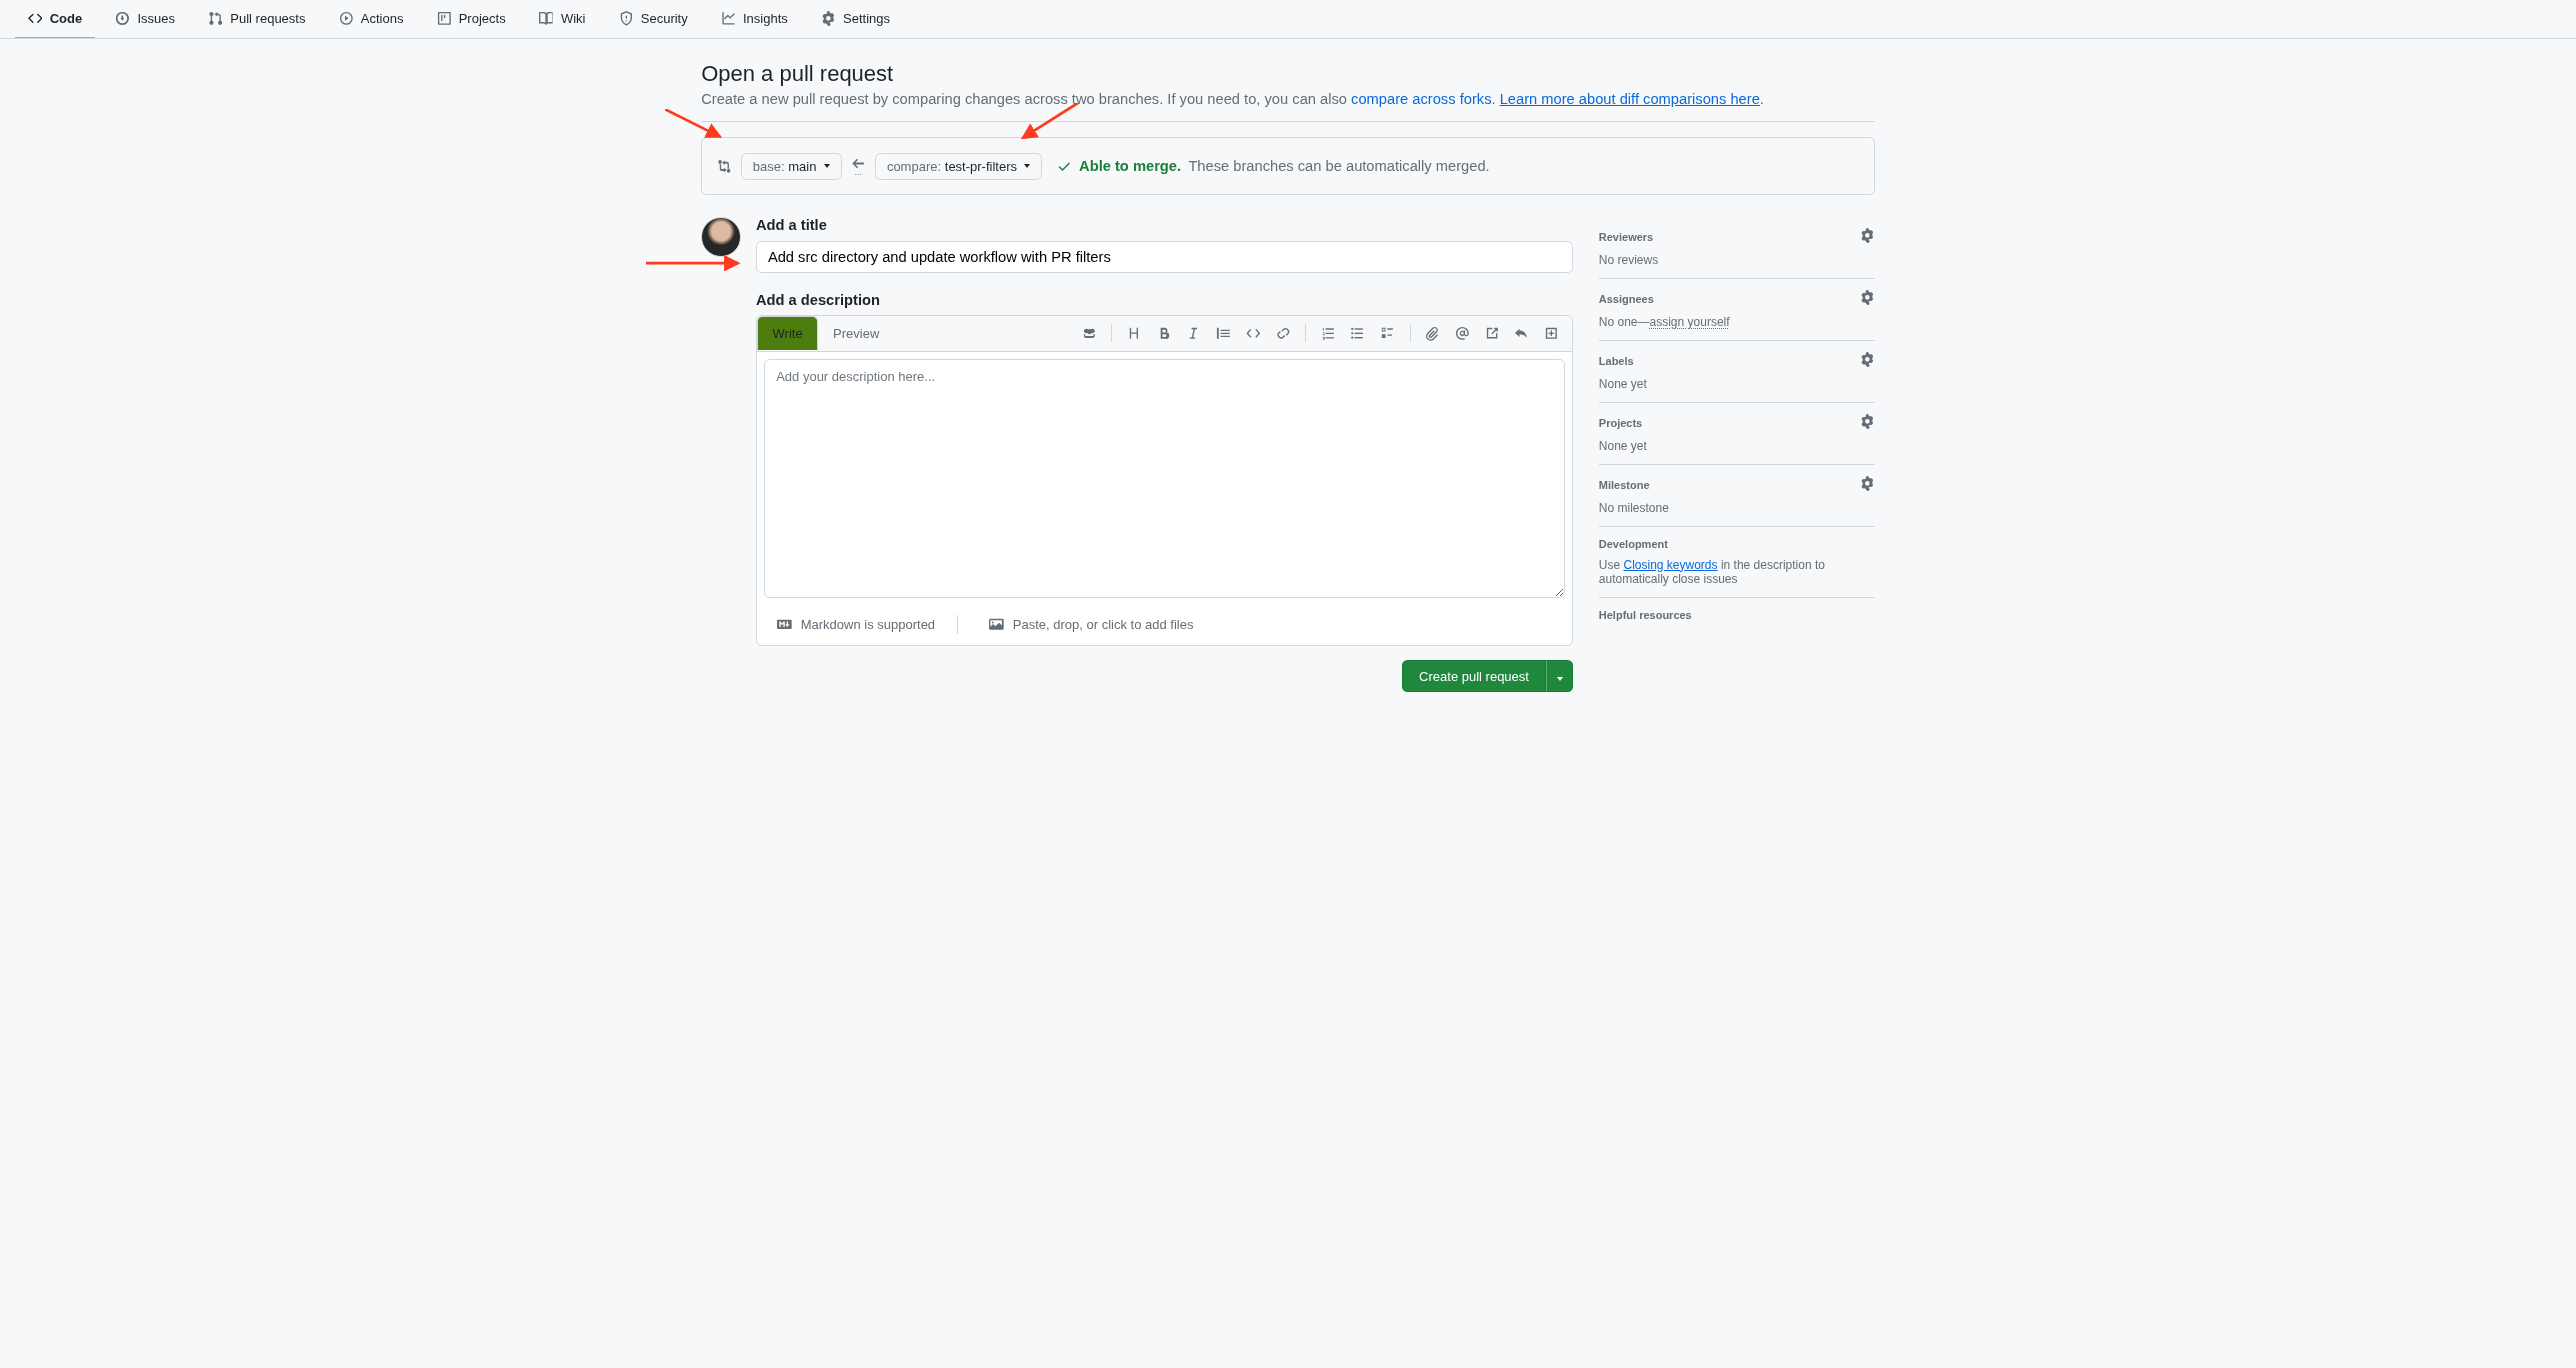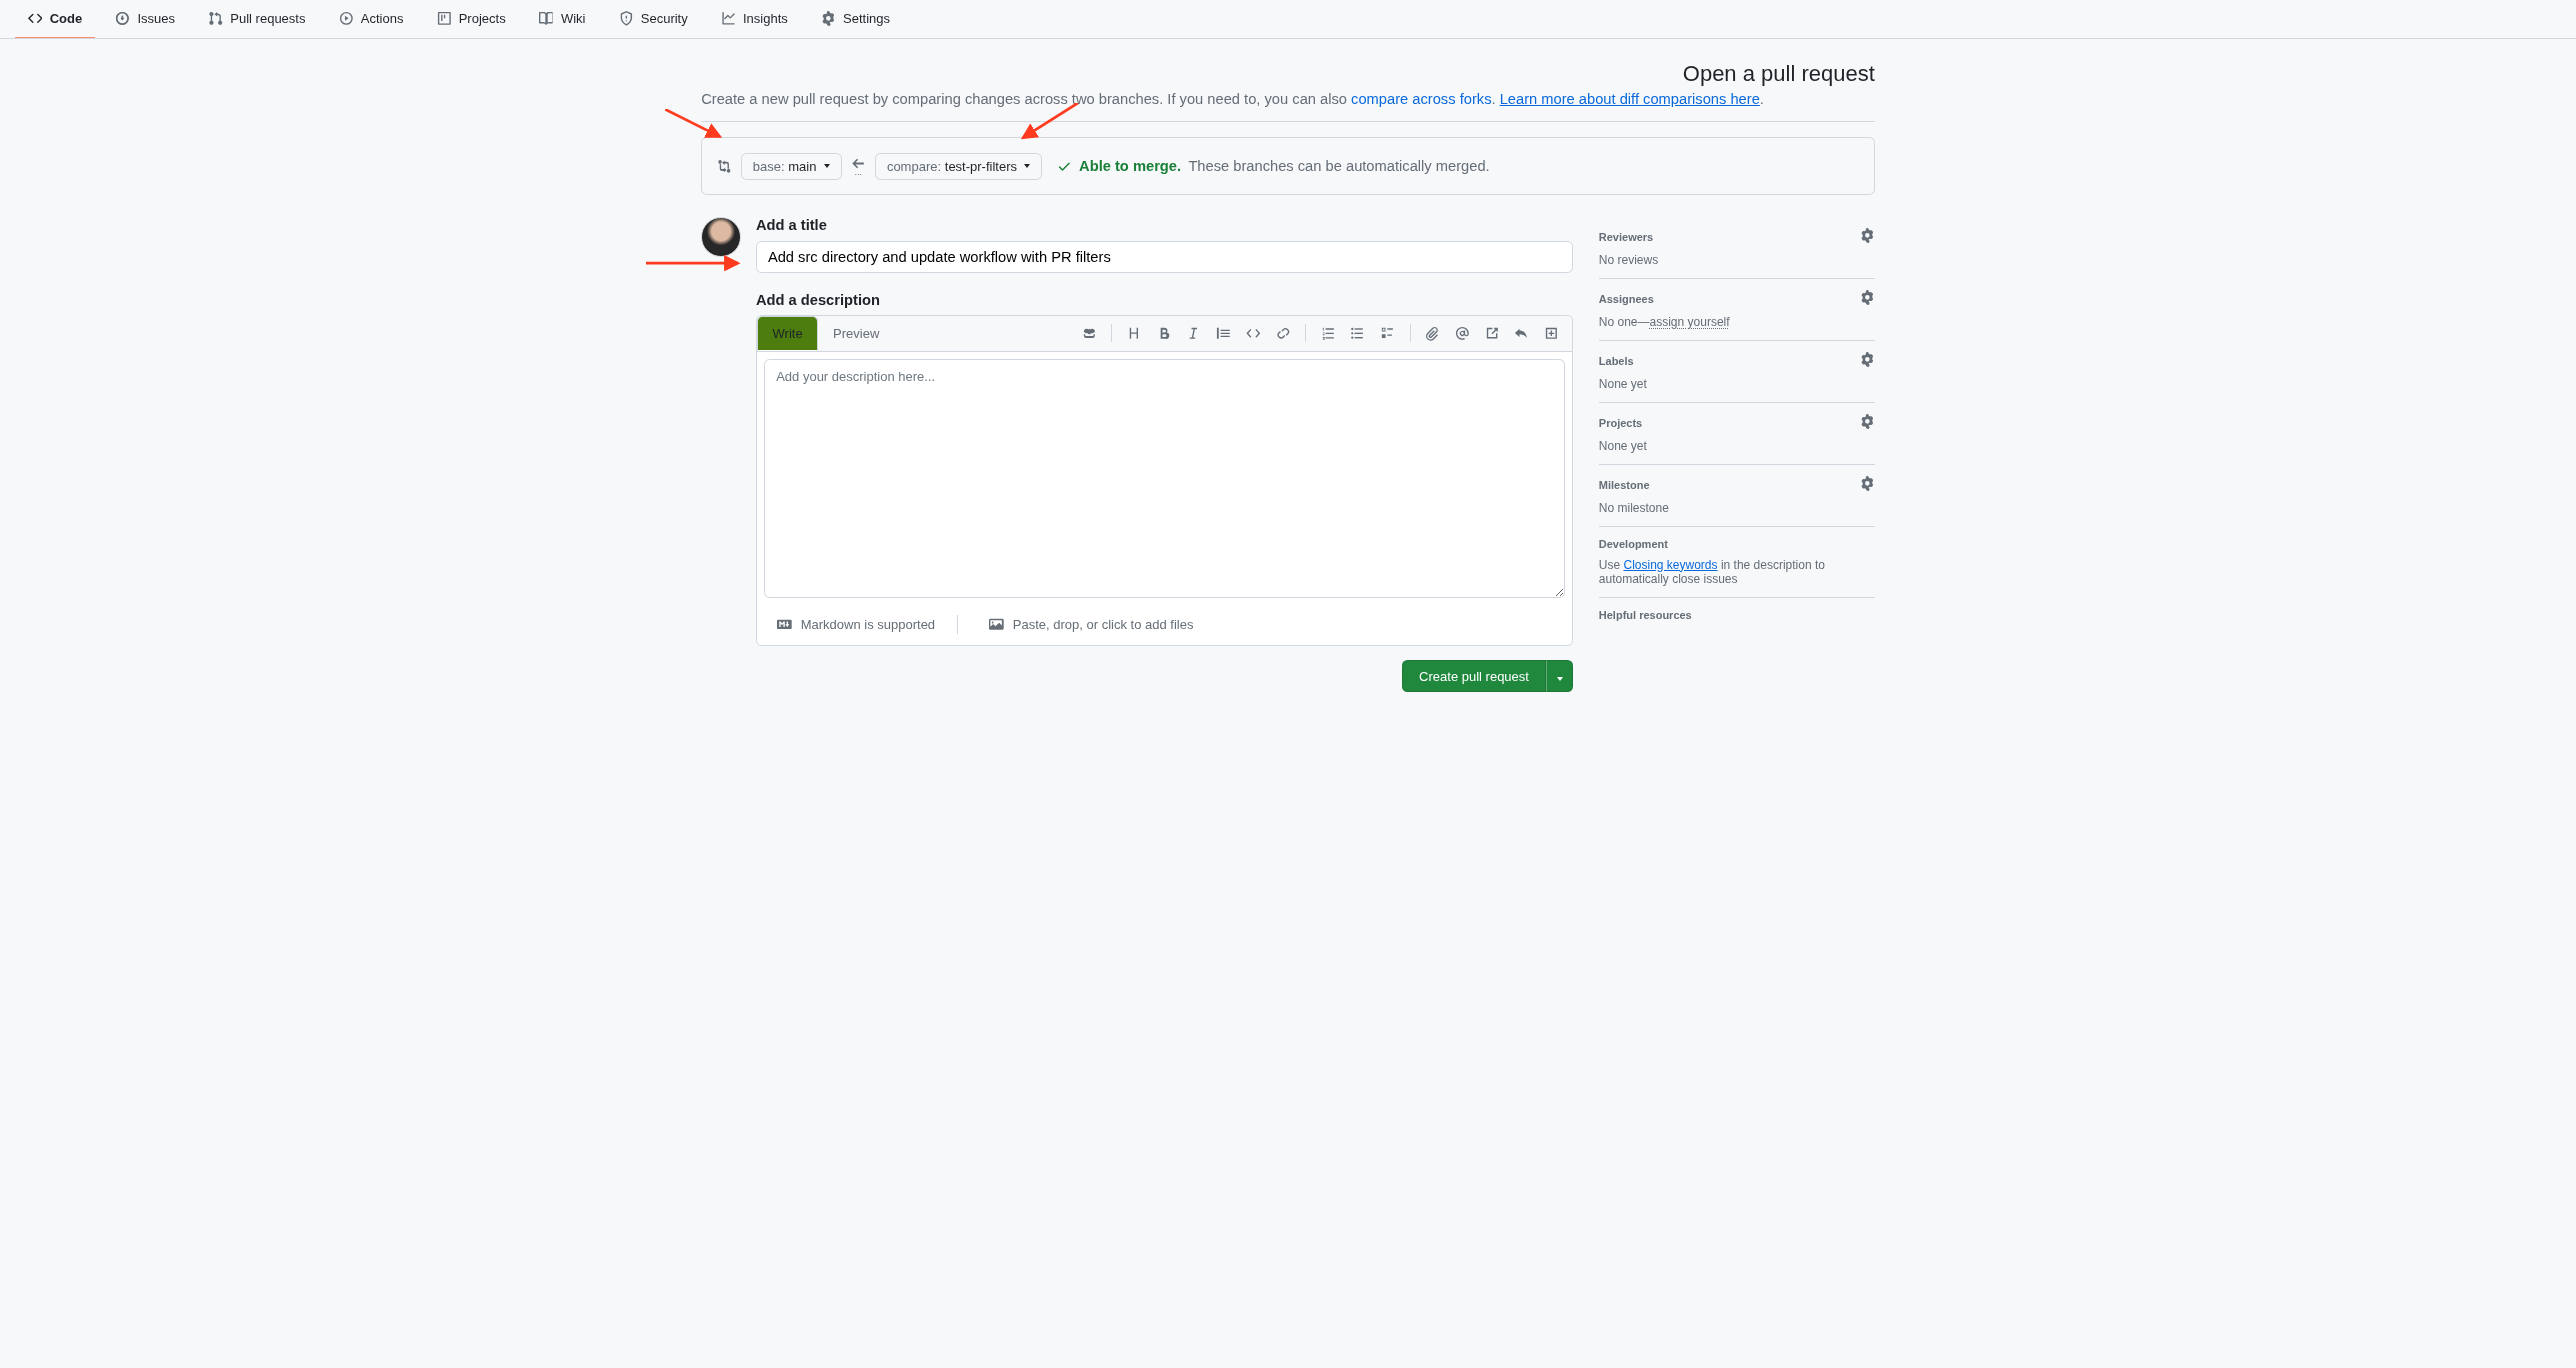--- a/index.html
+++ b/index.html
@@ -26,21 +26,21 @@
     color: #1f2328;
     text-decoration: none;
     border-bottom: 1.8px solid transparent;
     cursor: pointer;
   }
   .nav-tab.active { border-bottom-color: #fd8c73; font-weight: 600; }
   .nav-tab svg { fill: #656d76; }
   .nav-tab.active svg { fill: #1f2328; }
   .container { max-width: 1203px; margin: 0 auto; padding: 22px 14.7px; background: transparent; }
   .page-header { margin-bottom: 14.7px; }
-  .page-title { font-size: 22px; font-weight: 400; margin-bottom: 3.7px; text-align: right; }
+  .page-title { font-size: 22px; font-weight: 400; margin-bottom: 3.7px; }
   .page-sub { color: #656d76; font-size: 14.7px; }
   .page-sub a { color: #0969da; text-decoration: none; }
   .page-sub a.underline { text-decoration: underline; }
   hr.sep { border: none; border-top: 0.9px solid #d0d7de; margin: 14.7px 0; }
   .compare-box {
     border: 0.9px solid #d0d7de;
     background: #f6f8fa;
     border-radius: 5.5px;
     padding: 14.7px;
     display: flex;

